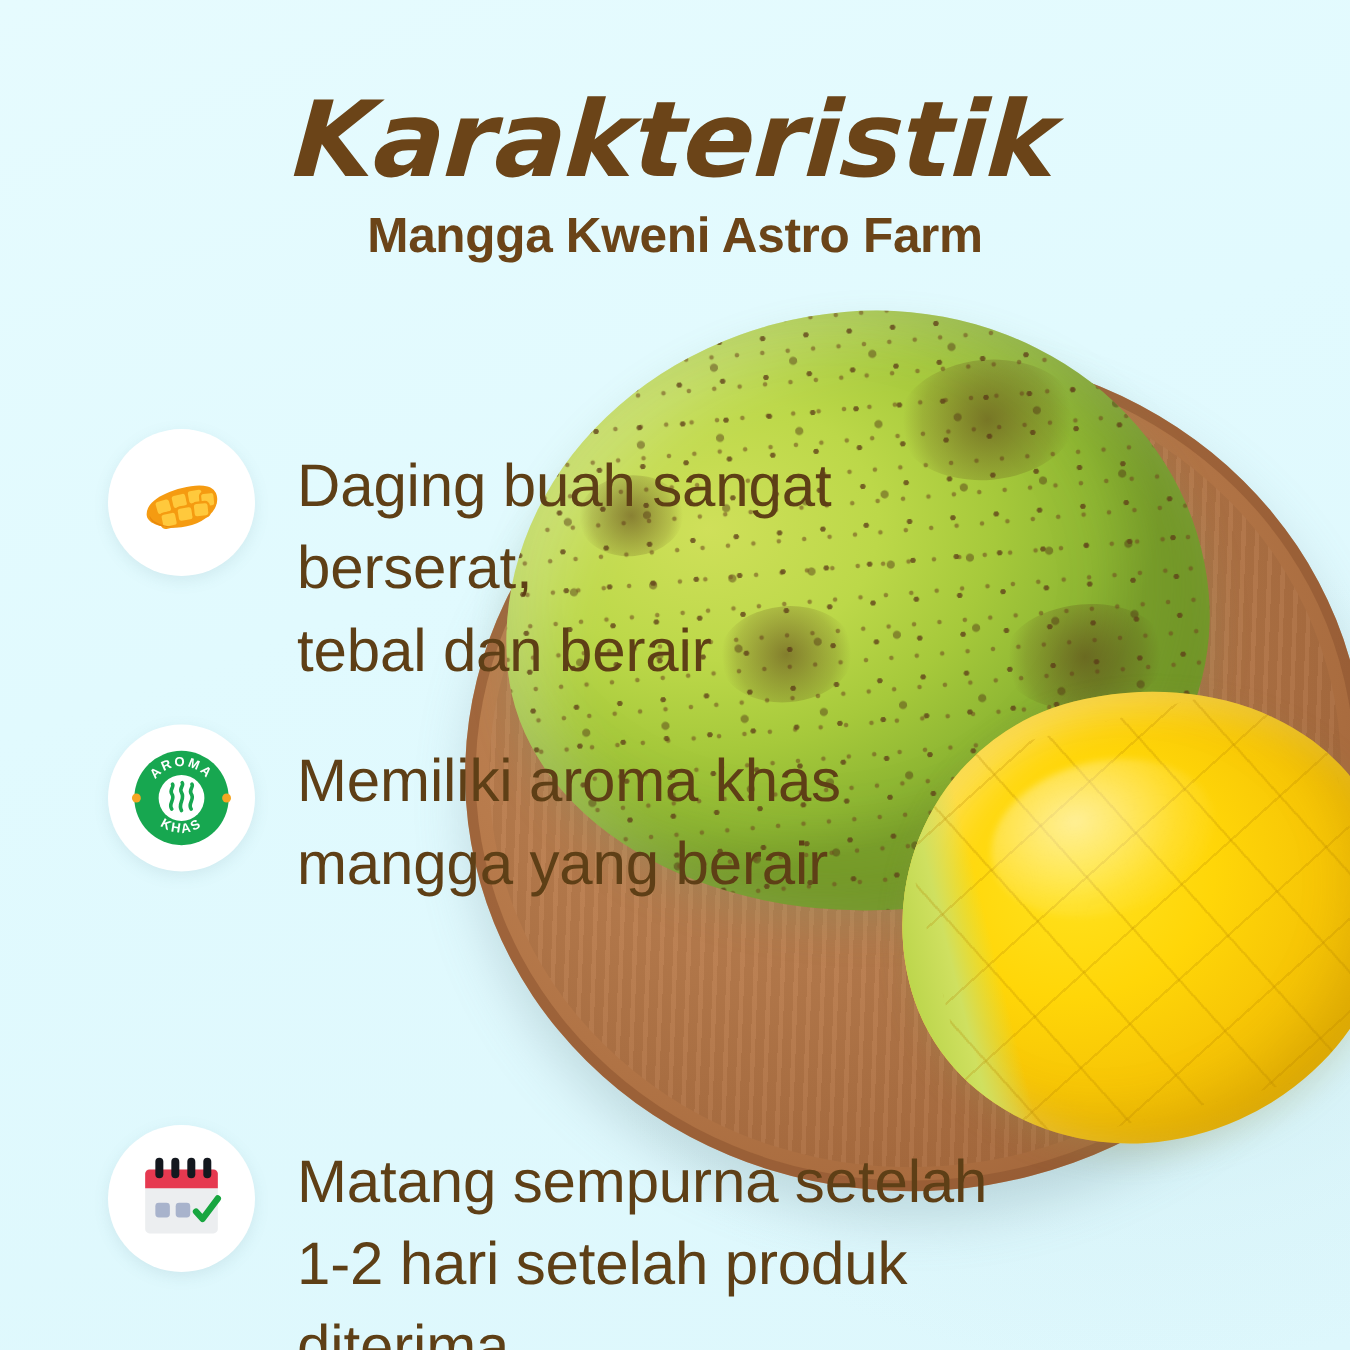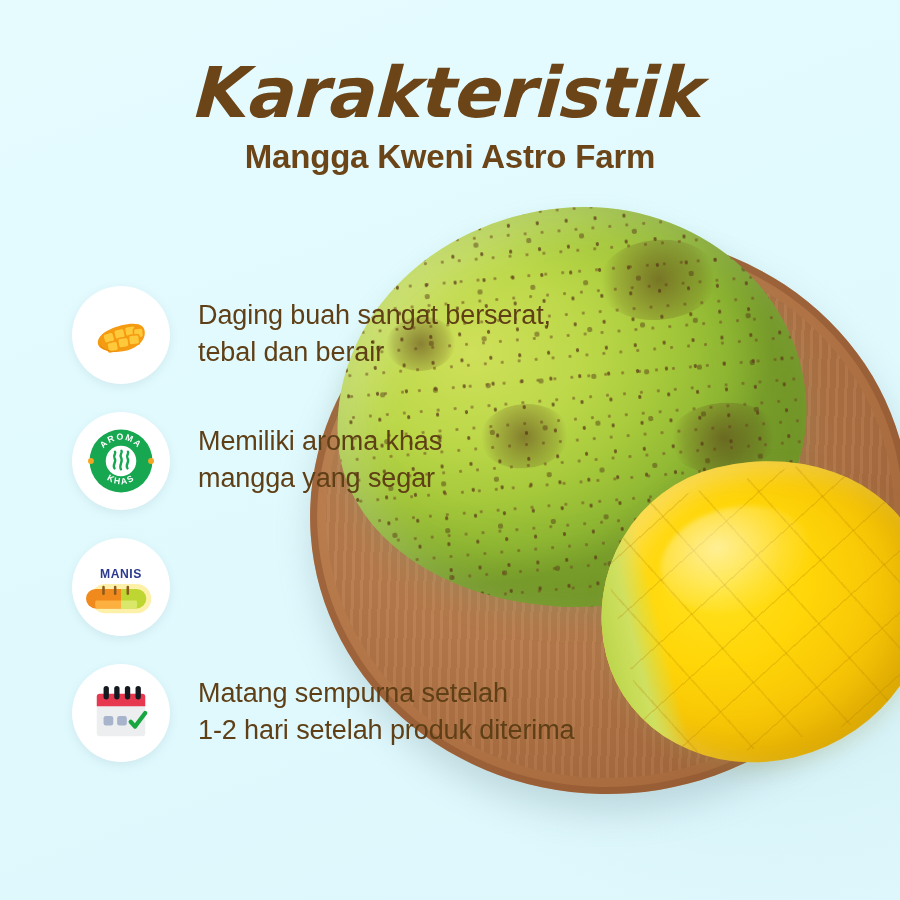--- a/index.html
+++ b/index.html
@@ -80,21 +80,21 @@
     display: flex;
     align-items: center;
     justify-content: center;
     position: relative;
     overflow: hidden;
   }
 
   .feature-text {
     margin-left: 28px;
     padding-top: 11px;
-    font-size: 27px;
+    font-size: 40px;
     line-height: 1.38;
     color: #5e3f16;
     font-weight: 400;
     letter-spacing: -0.1px;
     white-space: pre-line;
   }
 
   
   .icon-svg { display: block; }
 
@@ -281,39 +281,24 @@
           </g>
           <text font-family="Liberation Sans, sans-serif" font-size="9.5" font-weight="bold" fill="#ffffff" letter-spacing="1.6">
             <textPath href="#arcTop" startOffset="50%" text-anchor="middle">AROMA</textPath>
           </text>
           <text font-family="Liberation Sans, sans-serif" font-size="9.5" font-weight="bold" fill="#ffffff" letter-spacing="1.6">
             <textPath href="#arcBottom" startOffset="50%" text-anchor="middle">KHAS</textPath>
           </text>
         </svg>
       </div>
       <div class="feature-text">Memiliki aroma khas
-mangga yang segar</div>
+mangga yang berair</div>
     </div>
 
     <div class="feature-row">
-      <div class="icon-badge">
-        <svg class="icon-svg" width="70" height="70" viewBox="0 0 72 72" aria-hidden="true">
-          <text x="36" y="27" text-anchor="middle" font-family="Liberation Sans, sans-serif" font-size="12.5" font-weight="bold" fill="#2b3a8f" letter-spacing="0.6">MANIS</text>
-          <rect x="5" y="33" width="62" height="30" rx="15" fill="#fdf0a8"></rect>
-          <path d="M10 38 h26 v20 h-26 a10 10 0 0 1 0 -20 z" fill="#f08a1c"></path>
-          <path d="M36 38 h16 a10 10 0 0 1 0 20 h-16 z" fill="#bdd631"></path>
-          <path d="M10 50 h26 v8 h-26 a10 10 0 0 1 0 -8 z" fill="#fbb040"></path>
-          <path d="M36 50 h16 a10 10 0 0 1 0 8 h-16 z" fill="#d9e86a"></path>
-          <g stroke="#8a5a1e" stroke-width="2.6" stroke-linecap="round">
-            <line x1="18" y1="36" x2="18" y2="43"></line>
-            <line x1="30" y1="36" x2="30" y2="43"></line>
-            <line x1="43" y1="36" x2="43" y2="43"></line>
-          </g>
-        </svg>
-      </div>
     </div>
 
     <div class="feature-row">
       <div class="icon-badge">
         <svg class="icon-svg" width="62" height="62" viewBox="0 0 64 64" aria-hidden="true">
           <rect x="7" y="12" width="50" height="44" rx="3" fill="#eceef0"></rect>
           <path d="M7 15 a3 3 0 0 1 3 -3 h44 a3 3 0 0 1 3 3 v10 h-50 z" fill="#e63950"></path>
           <g fill="#14181f">
             <rect x="14" y="4" width="5.5" height="14" rx="2.75"></rect>
             <rect x="25" y="4" width="5.5" height="14" rx="2.75"></rect>

